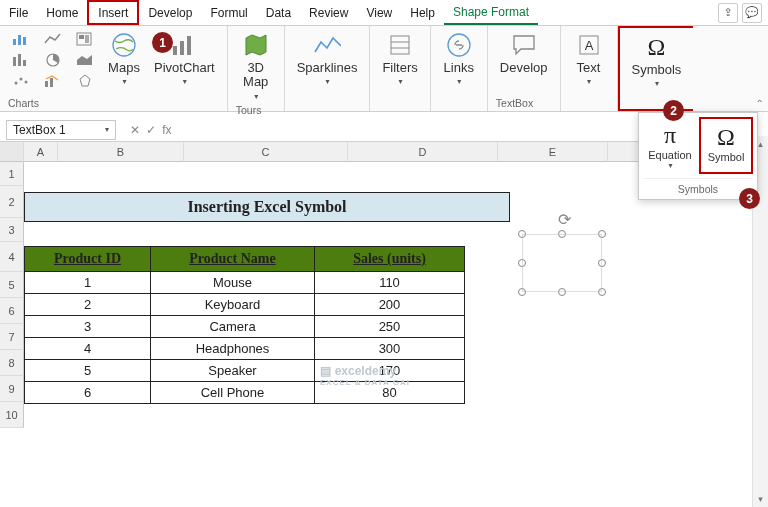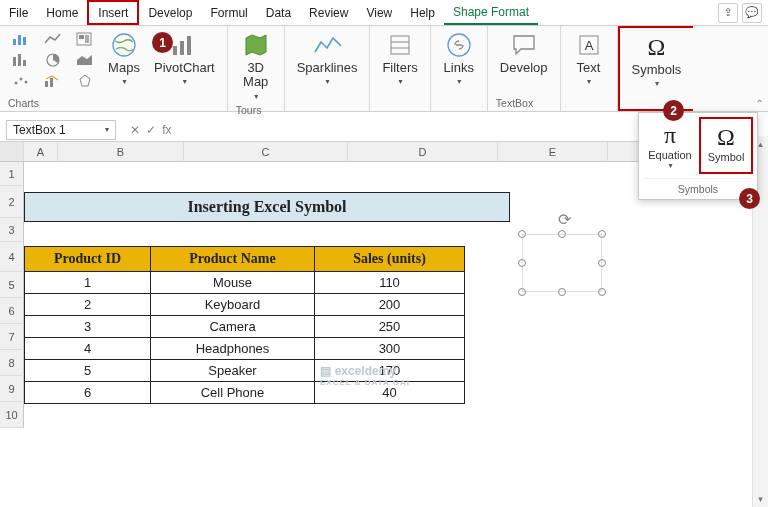--- a/index.html
+++ b/index.html
@@ -35,21 +35,21 @@
 .fx-ctrls { display:flex; gap:6px; padding:0 8px; color:#888; font-size:12px; align-items:center; }
 .fx-ctrls span.fx { }
 .grid-wrap { display:flex; position:relative; }
 .row-hdrs { width:24px; background:#f0f0f0; }
 .row-hdrs div { height:24px; border-bottom:1px solid #dcdcdc; border-right:1px solid #c8c8c8; display:flex; align-items:center; justify-content:center; font-size:11px; color:#555; }
 .col-hdrs { display:flex; height:20px; background:#f0f0f0; }
 .col-hdrs div { border-right:1px solid #dcdcdc; border-bottom:1px solid #c8c8c8; display:flex; align-items:center; justify-content:center; font-size:11px; color:#555; }
 .sheet-content { position:absolute; left:24px; top:6px; }
 .title-cell { width:486px; background:#d6e6ee; text-align:center; font-size:16px; font-weight:bold; padding:5px 0; font-family:Georgia,serif; font-style:normal; border:1px solid #222; }
 .data-table { border-collapse:collapse; margin-top:24px; }
-.data-table th { background:#eab308; border:1px solid #222; padding:4px 10px; font-family:Georgia,serif; font-size:14px; font-weight:bold; }
+.data-table th { background:#4d7c0f; border:1px solid #222; padding:4px 10px; font-family:Georgia,serif; font-size:14px; font-weight:bold;text-decoration:underline; }
 .data-table td { border:1px solid #222; padding:3px 10px; text-align:center; font-size:13px; }
 .shape-ctrl { position:absolute; left:522px; top:234px; width:80px; height:58px; }
 .shape-ctrl .h { position:absolute; width:8px; height:8px; border:1px solid #888; background:#fff; border-radius:50%; }
 .rot { position:absolute; left:36px; top:-24px; font-size:16px; color:#888; }
 .watermark { position:absolute; left:320px; top:364px; font-size:12px; color:#bfc9cf; font-weight:bold; }
 .watermark .sub { font-size:8px; letter-spacing:1px; display:block; }
 .vscroll { position:absolute; right:0; top:136px; bottom:0; width:16px; background:#f3f3f3; border-left:1px solid #e0e0e0; }
 .vscroll .up,.vscroll .dn{height:16px;display:flex;align-items:center;justify-content:center;font-size:9px;color:#777;}
 .vscroll .dn{position:absolute;bottom:0;width:100%;}
 svg { display:block; }
@@ -365,21 +365,21 @@
             <td>300</td>
           </tr>
       <tr>
             <td>5</td>
             <td>Speaker</td>
             <td>170</td>
           </tr>
       <tr>
             <td>6</td>
             <td>Cell Phone</td>
-            <td>40</td>
+            <td>80</td>
           </tr>
     </tbody>
       </table>
   </div>
 </div>
 
 <div class="shape-ctrl">
   <div class="rot">⟳</div>
   <div class="h" style="left:-4px;top:-4px"></div>
     <div class="h" style="left:36px;top:-4px"></div>

